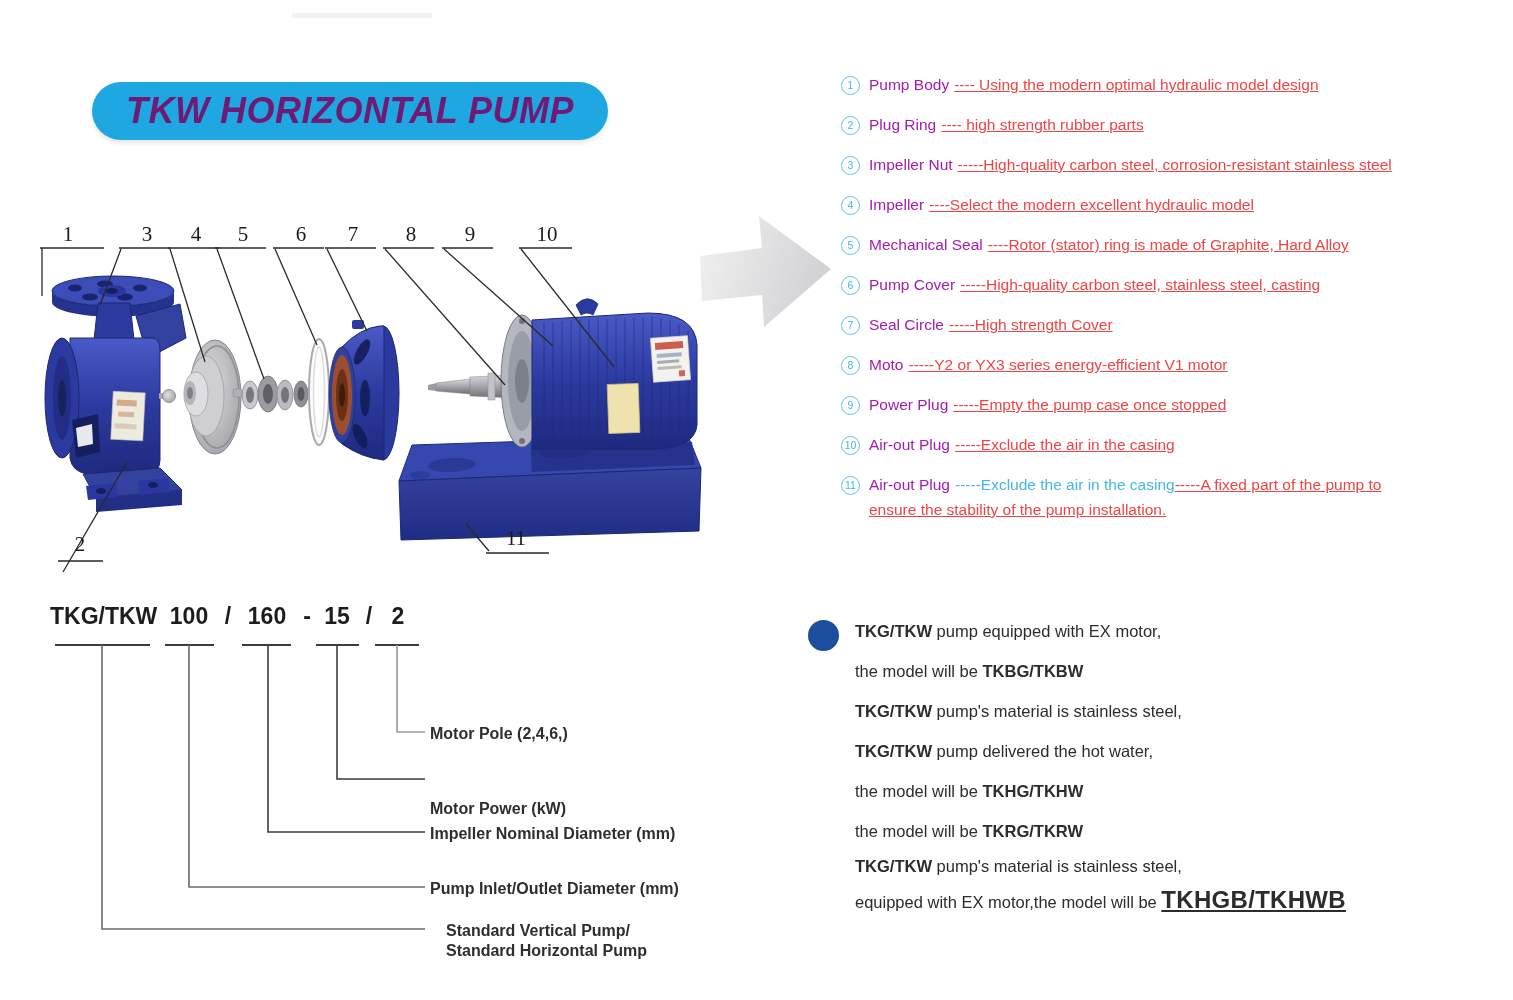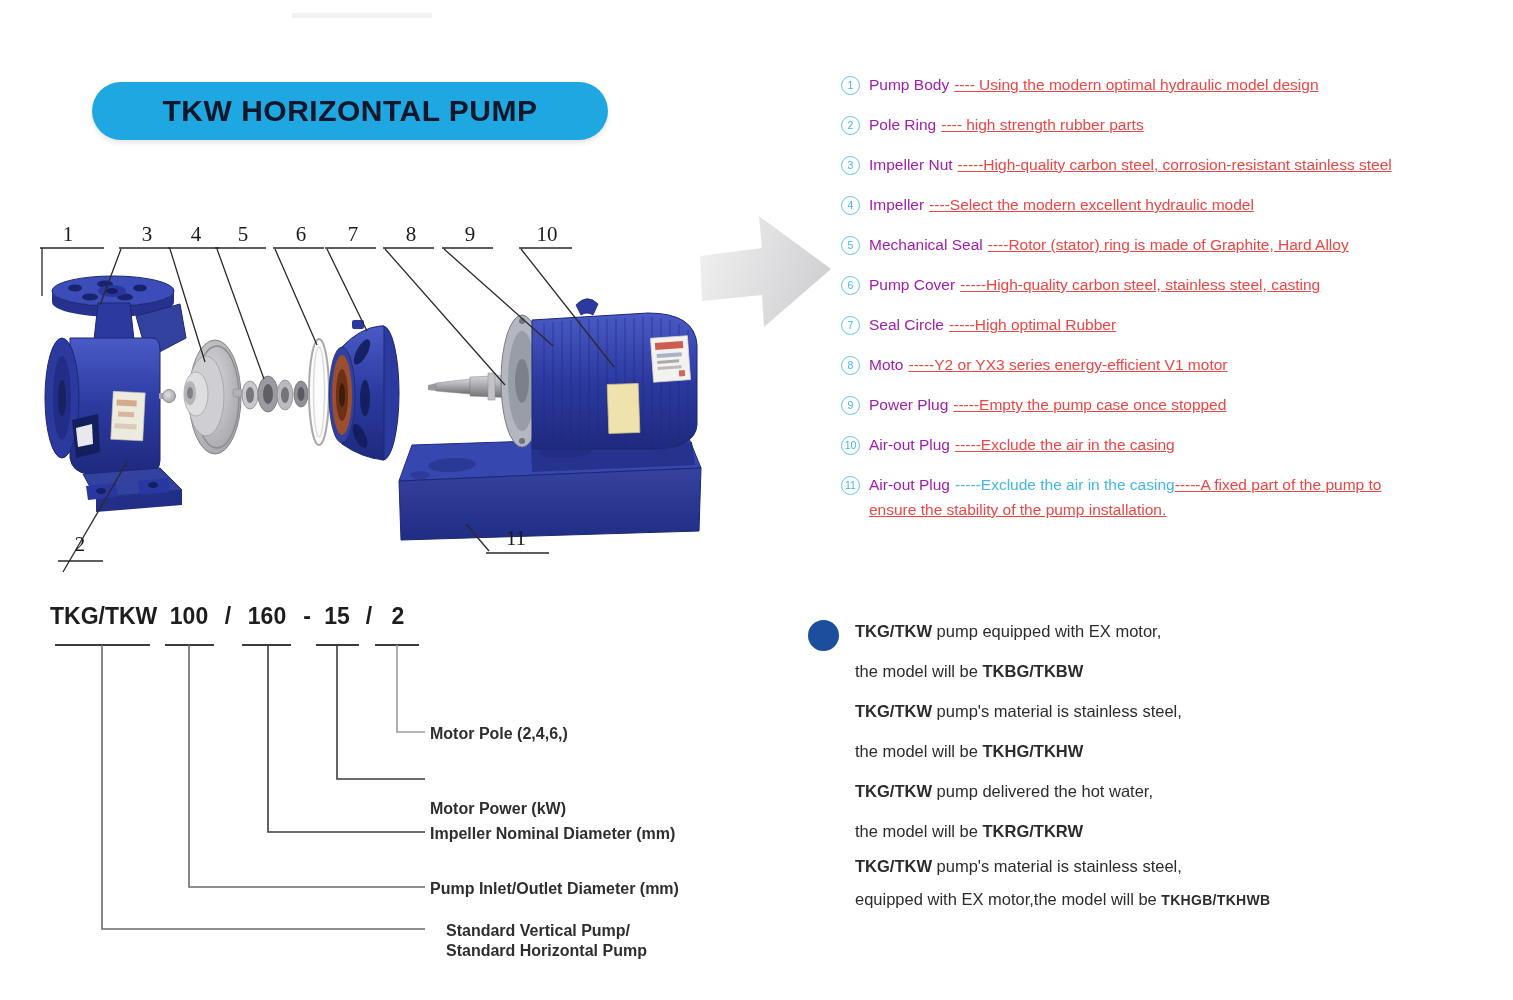--- a/index.html
+++ b/index.html
@@ -3,21 +3,21 @@
 <meta charset="utf-8">
 <style>
   html,body{margin:0;padding:0;}
   body{width:1513px;height:1000px;position:relative;background:#ffffff;overflow:hidden;
        font-family:"Liberation Sans", sans-serif;}
   .abs{position:absolute;}
 
   
   .banner{left:92px;top:82px;width:516px;height:58px;background:#1ea7e1;border-radius:29px;
           display:flex;align-items:center;justify-content:center;box-shadow:0 3px 5px rgba(0,0,0,.10);}
-  .banner span{color:#0f172a;font-size:30px;font-weight:bold;letter-spacing:.5px;}
+  .banner span{color:#701a75;font-size:36px;font-weight:bold;letter-spacing:.5px;font-style:italic;}
 
   
   .parts-list{left:841px;top:72px;width:655px;}
   .pl-row{display:flex;align-items:flex-start;margin-bottom:15px;line-height:25px;font-size:15.5px;}
   .pl-num{flex:0 0 auto;width:17px;height:17px;margin:4px 9px 0 0;border:1px solid #62c3e9;color:#45b7e5;
           border-radius:50%;display:inline-flex;align-items:center;justify-content:center;
           font-size:10.5px;line-height:1;}
   .pl-name{color:#a21caf;margin-right:5px;}
   .pl-name2{color:#45b7e5;}
   .pl-desc{color:#ef4444;text-decoration:underline;}
@@ -29,21 +29,21 @@
   .tok6{left:361px;width:16px;} .tok7{left:376px;width:44px;}
 
   .mlabel{position:absolute;left:430px;font-size:16px;font-weight:bold;color:#2e2e2e;line-height:20px;}
 
   
   .notes{left:849px;top:619px;width:580px;}
   .note-line{font-size:16.5px;color:#2c2c2c;line-height:25px;margin-bottom:15px;margin-left:6px;}
   .note-line:nth-child(6){margin-bottom:10px;}
   .note-line:nth-child(7){margin-bottom:8px;}
   .note-b{font-weight:bold;}
-  .note-big{font-weight:bold;font-size:14px;letter-spacing:.3px;}
+  .note-big{font-weight:bold;font-size:24px;letter-spacing:.3px;text-decoration:underline;}
   .bullet{left:808px;top:620px;width:31px;height:31px;border-radius:50%;background:#1b4f9e;}
 
   svg text.callout{font-family:"Liberation Serif", serif;font-size:21px;fill:#1a1a1a;text-anchor:middle;}
 </style>
 </head>
 <body>
 
 <svg class="abs" width="1513" height="1000" viewBox="0 0 1513 1000" style="left:0;top:0;">
   <defs>
     <linearGradient id="gBlueV" x1="0" y1="0" x2="0" y2="1">
@@ -227,41 +227,41 @@
   <span>TKW HORIZONTAL PUMP</span>
 </div>
 
 <div class="abs parts-list">
     <div class="pl-row">
       <span class="pl-num">1</span>
       <div><span class="pl-name">Pump Body</span><span class="pl-desc">---- Using the modern optimal hydraulic model design</span></div>
     </div>
     <div class="pl-row">
       <span class="pl-num">2</span>
-      <div><span class="pl-name">Pole Ring</span><span class="pl-desc">---- high strength rubber parts</span></div>
+      <div><span class="pl-name">Plug Ring</span><span class="pl-desc">---- high strength rubber parts</span></div>
     </div>
     <div class="pl-row">
       <span class="pl-num">3</span>
       <div><span class="pl-name">Impeller Nut</span><span class="pl-desc">-----High-quality carbon steel, corrosion-resistant stainless steel</span></div>
     </div>
     <div class="pl-row">
       <span class="pl-num">4</span>
       <div><span class="pl-name">Impeller</span><span class="pl-desc">----Select the modern excellent hydraulic model</span></div>
     </div>
     <div class="pl-row">
       <span class="pl-num">5</span>
       <div><span class="pl-name">Mechanical Seal</span><span class="pl-desc">----Rotor (stator) ring is made of Graphite, Hard Alloy</span></div>
     </div>
     <div class="pl-row">
       <span class="pl-num">6</span>
       <div><span class="pl-name">Pump Cover</span><span class="pl-desc">-----High-quality carbon steel, stainless steel, casting</span></div>
     </div>
     <div class="pl-row">
       <span class="pl-num">7</span>
-      <div><span class="pl-name">Seal Circle</span><span class="pl-desc">-----High optimal Rubber</span></div>
+      <div><span class="pl-name">Seal Circle</span><span class="pl-desc">-----High strength Cover</span></div>
     </div>
     <div class="pl-row">
       <span class="pl-num">8</span>
       <div><span class="pl-name">Moto</span><span class="pl-desc">-----Y2 or YX3 series energy-efficient V1 motor</span></div>
     </div>
     <div class="pl-row">
       <span class="pl-num">9</span>
       <div><span class="pl-name">Power Plug</span><span class="pl-desc">-----Empty the pump case once stopped</span></div>
     </div>
     <div class="pl-row">
@@ -290,18 +290,18 @@
 <div class="mlabel" style="top:921px;margin-left:16px;">
   <div>Standard Vertical Pump/</div>
   <div>Standard  Horizontal Pump</div>
 </div>
 
 <div class="abs bullet"></div>
 <div class="abs notes">
     <div class="note-line"><span class="note-b">TKG/TKW</span><span class=""> pump equipped with EX motor,</span></div>
     <div class="note-line"><span class="">the model will be </span><span class="note-b">TKBG/TKBW</span></div>
     <div class="note-line"><span class="note-b">TKG/TKW</span><span class=""> pump's material is stainless steel,</span></div>
+    <div class="note-line"><span class="note-b">TKG/TKW</span><span class=""> pump delivered the hot water,</span></div>
     <div class="note-line"><span class="">the model will be </span><span class="note-b">TKHG/TKHW</span></div>
-    <div class="note-line"><span class="note-b">TKG/TKW</span><span class=""> pump delivered the hot water,</span></div>
     <div class="note-line"><span class="">the model will be </span><span class="note-b">TKRG/TKRW</span></div>
     <div class="note-line"><span class="note-b">TKG/TKW</span><span class=""> pump's material is stainless steel,</span></div>
     <div class="note-line"><span class="">equipped with EX motor,the model will be </span><span class="note-big">TKHGB/TKHWB</span></div>
   </div>
 
 </body></html>

